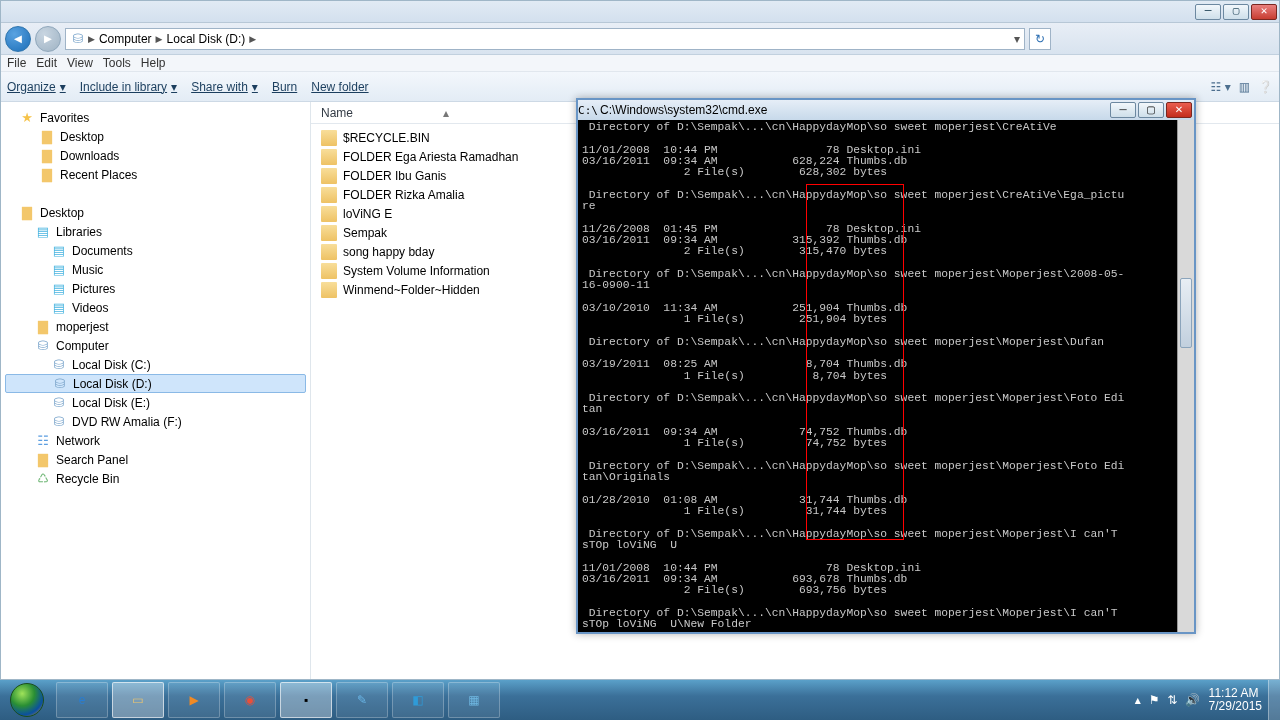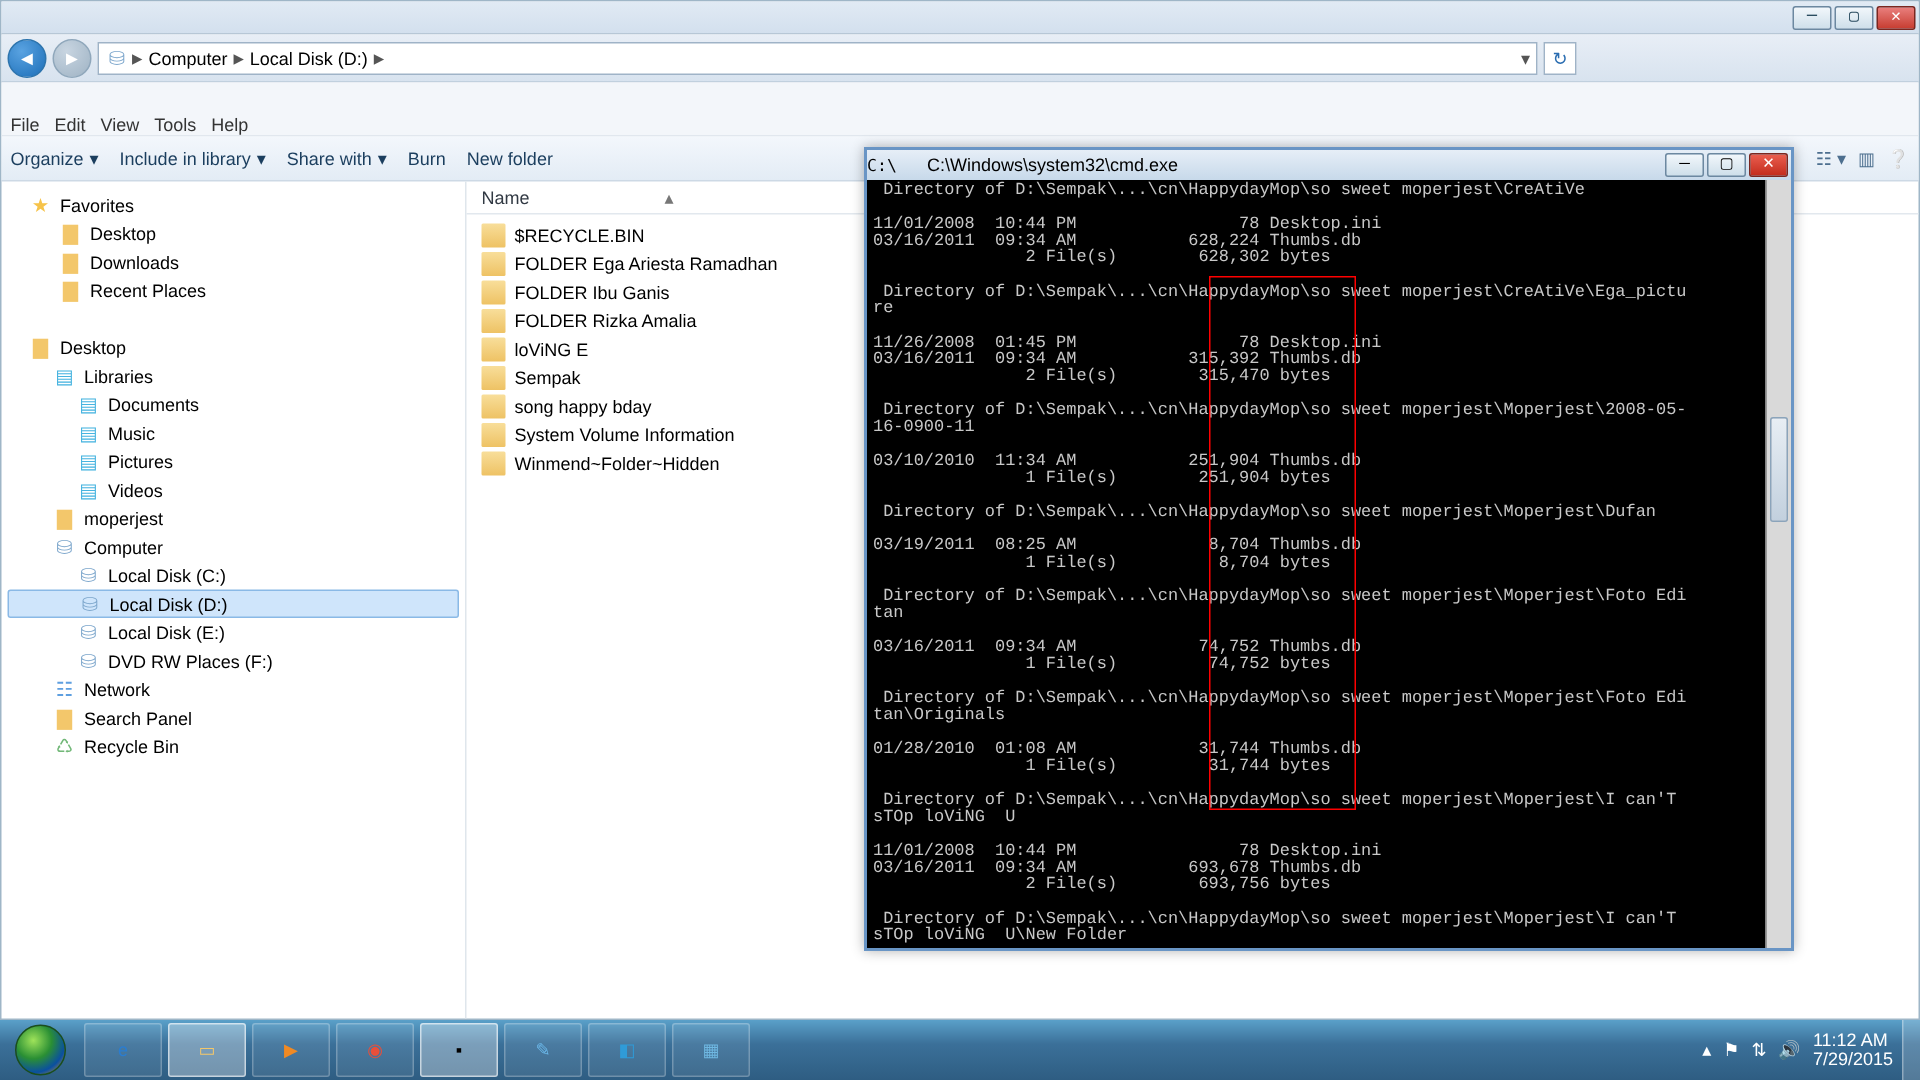--- a/index.html
+++ b/index.html
@@ -16,25 +16,25 @@
 .navrow { height:32px; display:flex; align-items:center; gap:4px; padding:0 4px; background:linear-gradient(#e8eef6,#d8e3ef); border-bottom:1px solid #c1d0de; }
 .navbtn { width:26px; height:26px; border-radius:50%; background:radial-gradient(circle at 35% 30%,#5aa3e1,#1c6eb8); border:1px solid #2d74ad; display:flex; align-items:center; justify-content:center; color:#fff; font-size:13px; }
 .navbtn.fwd { background:radial-gradient(circle at 35% 30%,#c8d5e1,#9fb3c4); border-color:#8fa7bb; }
 .breadcrumb { flex:0 0 960px; height:22px; border:1px solid #9fb3c7; background:#fff; display:flex; align-items:center; padding:0 4px; gap:2px; }
 .bc-item { padding:0 2px; color:#000; }
 .bc-sep { color:#555; font-size:9px; }
 .refresh { width:22px; height:22px; border:1px solid #9fb3c7; background:#fff; display:flex; align-items:center; justify-content:center; color:#2a6db1; }
 .searchbox { width:216px; height:22px; border:1px solid #9fb3c7; background:#fff; display:flex; align-items:center; padding:0 4px; color:#888; position:relative; }
 .searchbox .mag { position:absolute; right:4px; color:#4b76a5; }
 
-.menubar { height:36px; background:#f3f6fa; border-bottom:1px solid #e1e7ee; display:flex; align-items:flex-end; padding:0 6px; gap:10px; }
+.menubar { height:17px; background:#f3f6fa; border-bottom:1px solid #e1e7ee; display:flex; align-items:center; padding:0 6px; gap:10px; }
 .menubar span { color:#333; }
 
 .toolbar { height:30px; background:linear-gradient(#f3f7fc,#e3ecf5); border-bottom:1px solid #cdd9e5; display:flex; align-items:center; padding:0 6px; gap:14px; }
-.tb-item { color:#1b3e5e; display:flex; align-items:center; gap:4px; }
+.tb-item { color:#1b3e5e; display:flex; align-items:center; gap:4px;text-decoration:underline; }
 .tb-icons { margin-left:auto; display:flex; gap:8px; color:#4d6f8f; }
 
 
 .body { flex:1; display:flex; min-height:0; }
 .tree { width:310px; border-right:1px solid #dfe6ec; padding:6px 4px; overflow:hidden; }
 .tree-node { display:flex; align-items:center; gap:5px; height:19px; padding-left:var(--ind,6px); border-radius:2px; }
 .tree-node.sel { background:#cfe5fb; border:1px solid #8ab9e6; }
 .ico { width:16px; height:16px; display:inline-flex; align-items:center; justify-content:center; font-size:13px; }
 .star{color:#f6c34a}.folder{color:#f3c76b}.drive{color:#7fa8cd}.lib{color:#47b4e0}.net{color:#5e9fe0}.recy{color:#72b878}
 
@@ -178,21 +178,21 @@
         <div class="tree-node sel" style="--ind: 46px;">
           <span class="ico drive">⛁</span>
           <span>Local Disk (D:)</span>
         </div>
         <div class="tree-node" style="--ind: 46px;">
           <span class="ico drive">⛁</span>
           <span>Local Disk (E:)</span>
         </div>
         <div class="tree-node" style="--ind: 46px;">
           <span class="ico drive">⛁</span>
-          <span>DVD RW Places (F:)</span>
+          <span>DVD RW Amalia (F:)</span>
         </div>
         <div class="tree-node" style="--ind: 30px;">
           <span class="ico net">☷</span>
           <span>Network</span>
         </div>
         <div class="tree-node" style="--ind: 30px;">
           <span class="ico folder">▇</span>
           <span>Search Panel</span>
         </div>
         <div class="tree-node" style="--ind: 30px;">
@@ -243,21 +243,21 @@
             <span>Winmend~Folder~Hidden</span>
           </div>
         </div>
     </div>
   </div>
 </div>
 
 <div class="cmd">
   <div class="cmd-title">
     <span class="ico">C:\</span>
-    <span style="margin-left:22px">C:\Windows\system32\cmd.exe</span>
+    <span style="margin-left:4px">C:\Windows\system32\cmd.exe</span>
     <div class="cmd-btns">
       <div class="cmd-btn">─</div>
       <div class="cmd-btn">▢</div>
       <div class="cmd-btn close">✕</div>
     </div>
   </div>
   <div class="cmd-body"> Directory of D:\Sempak\...\cn\HappydayMop\so sweet moperjest\CreAtiVe
 
 11/01/2008  10:44 PM                78 Desktop.ini
 03/16/2011  09:34 AM           628,224 Thumbs.db

